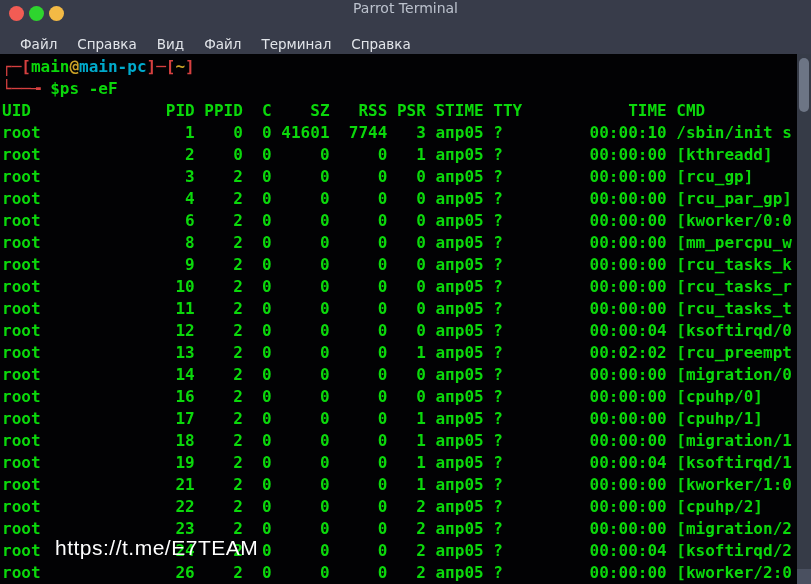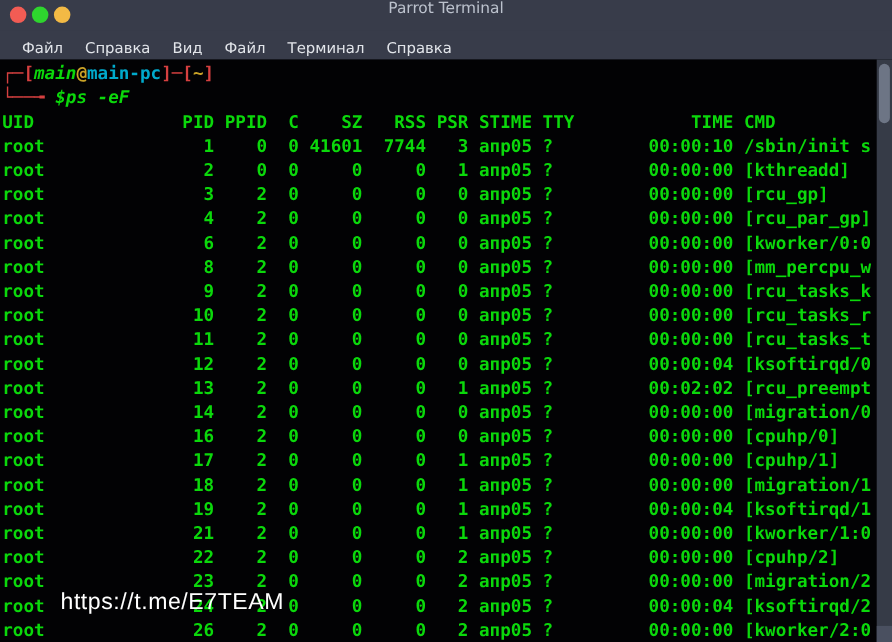--- a/index.html
+++ b/index.html
@@ -34,21 +34,21 @@
   }
   .screen {
     position:absolute; top:2px; left:2px; right:14px; bottom:0;
     font-family:"DejaVu Sans Mono", monospace;
     font-size:16px; font-weight:bold; line-height:22px;
     white-space:pre; overflow:hidden;
     color: var(--green, #0bd80b);
   }
   .term-line { height:22px; }
   .seg-red   { color: var(--red,   #d64040); }
-  .seg-green { color: var(--green, #0bd80b); font-style: italic; }
+  .seg-green { color: var(--green, #0bd80b); }
   .seg-cyan  { color: var(--cyan,  #00aacc); }
   .seg-gold  { color: var(--gold,  #c9a227); }
   
   .scrollbar {
     position:absolute; top:0; right:0; width:14px; bottom:0;
     background: var(--scroll_track, #363b47);
   }
   .scroll-thumb {
     position:absolute; top:4px; left:2px; width:10px; height:54px;
     border-radius:5px; background: var(--scroll_thumb, #6d7585);

